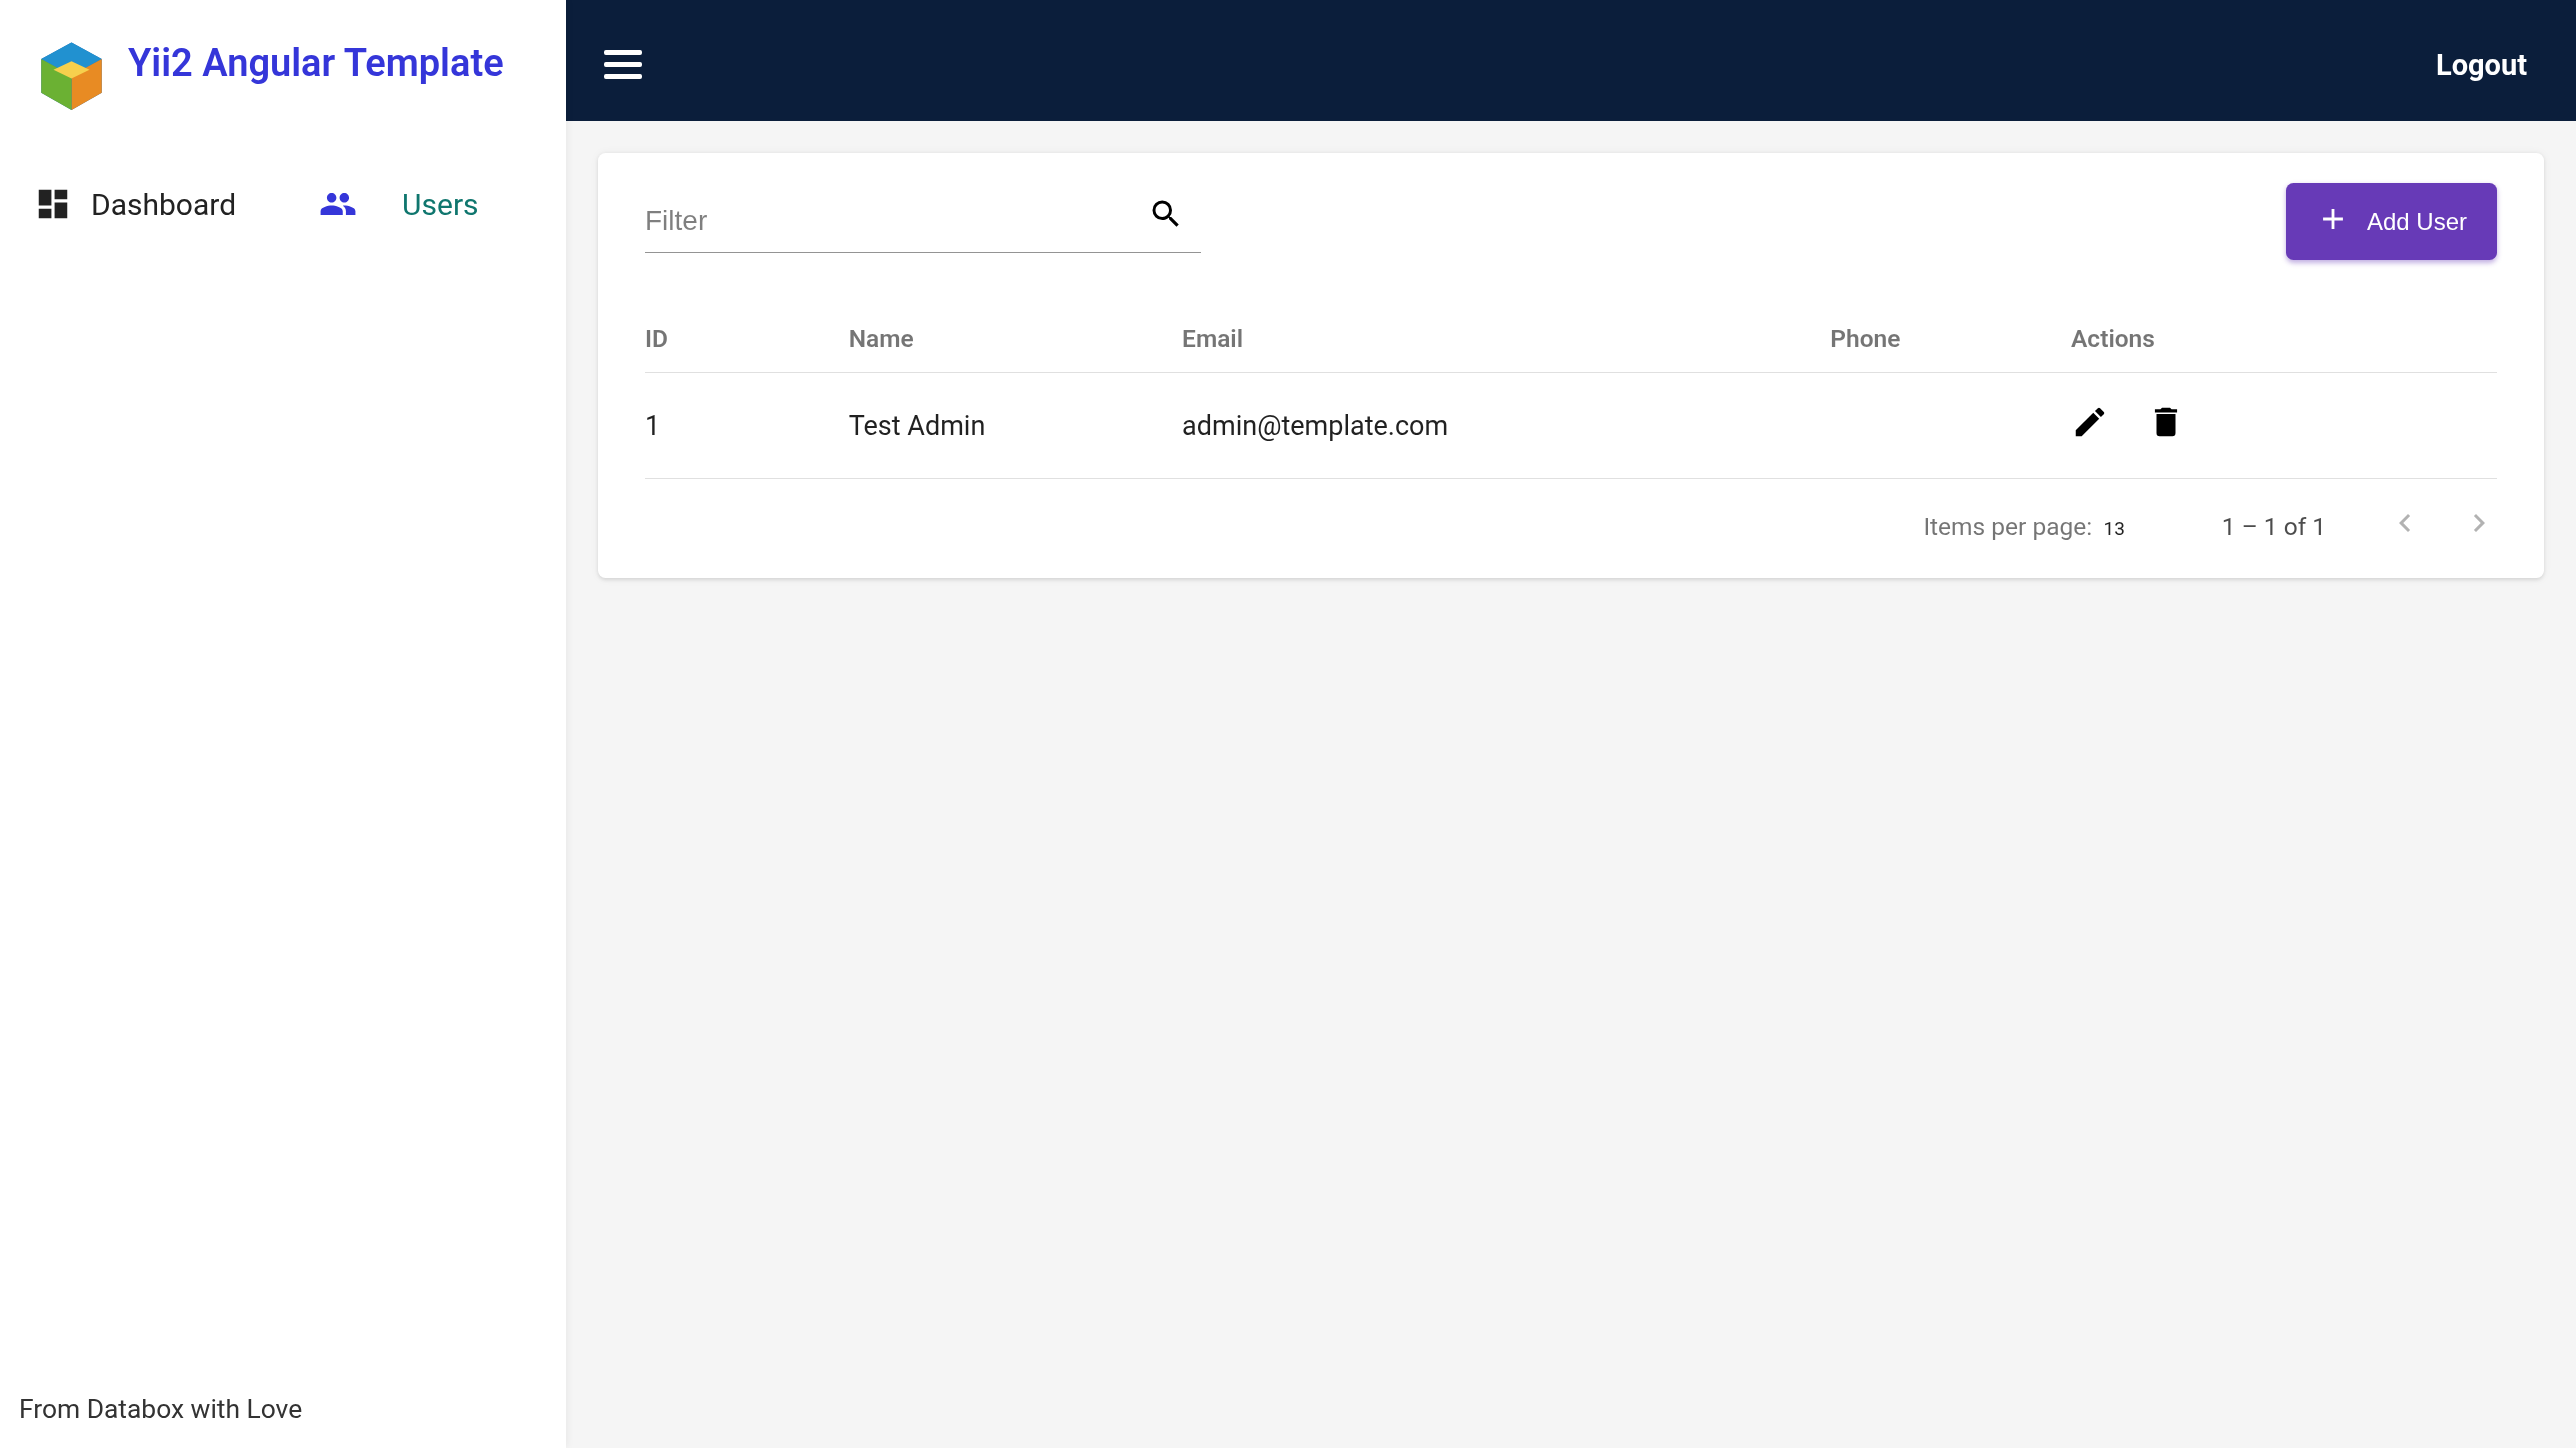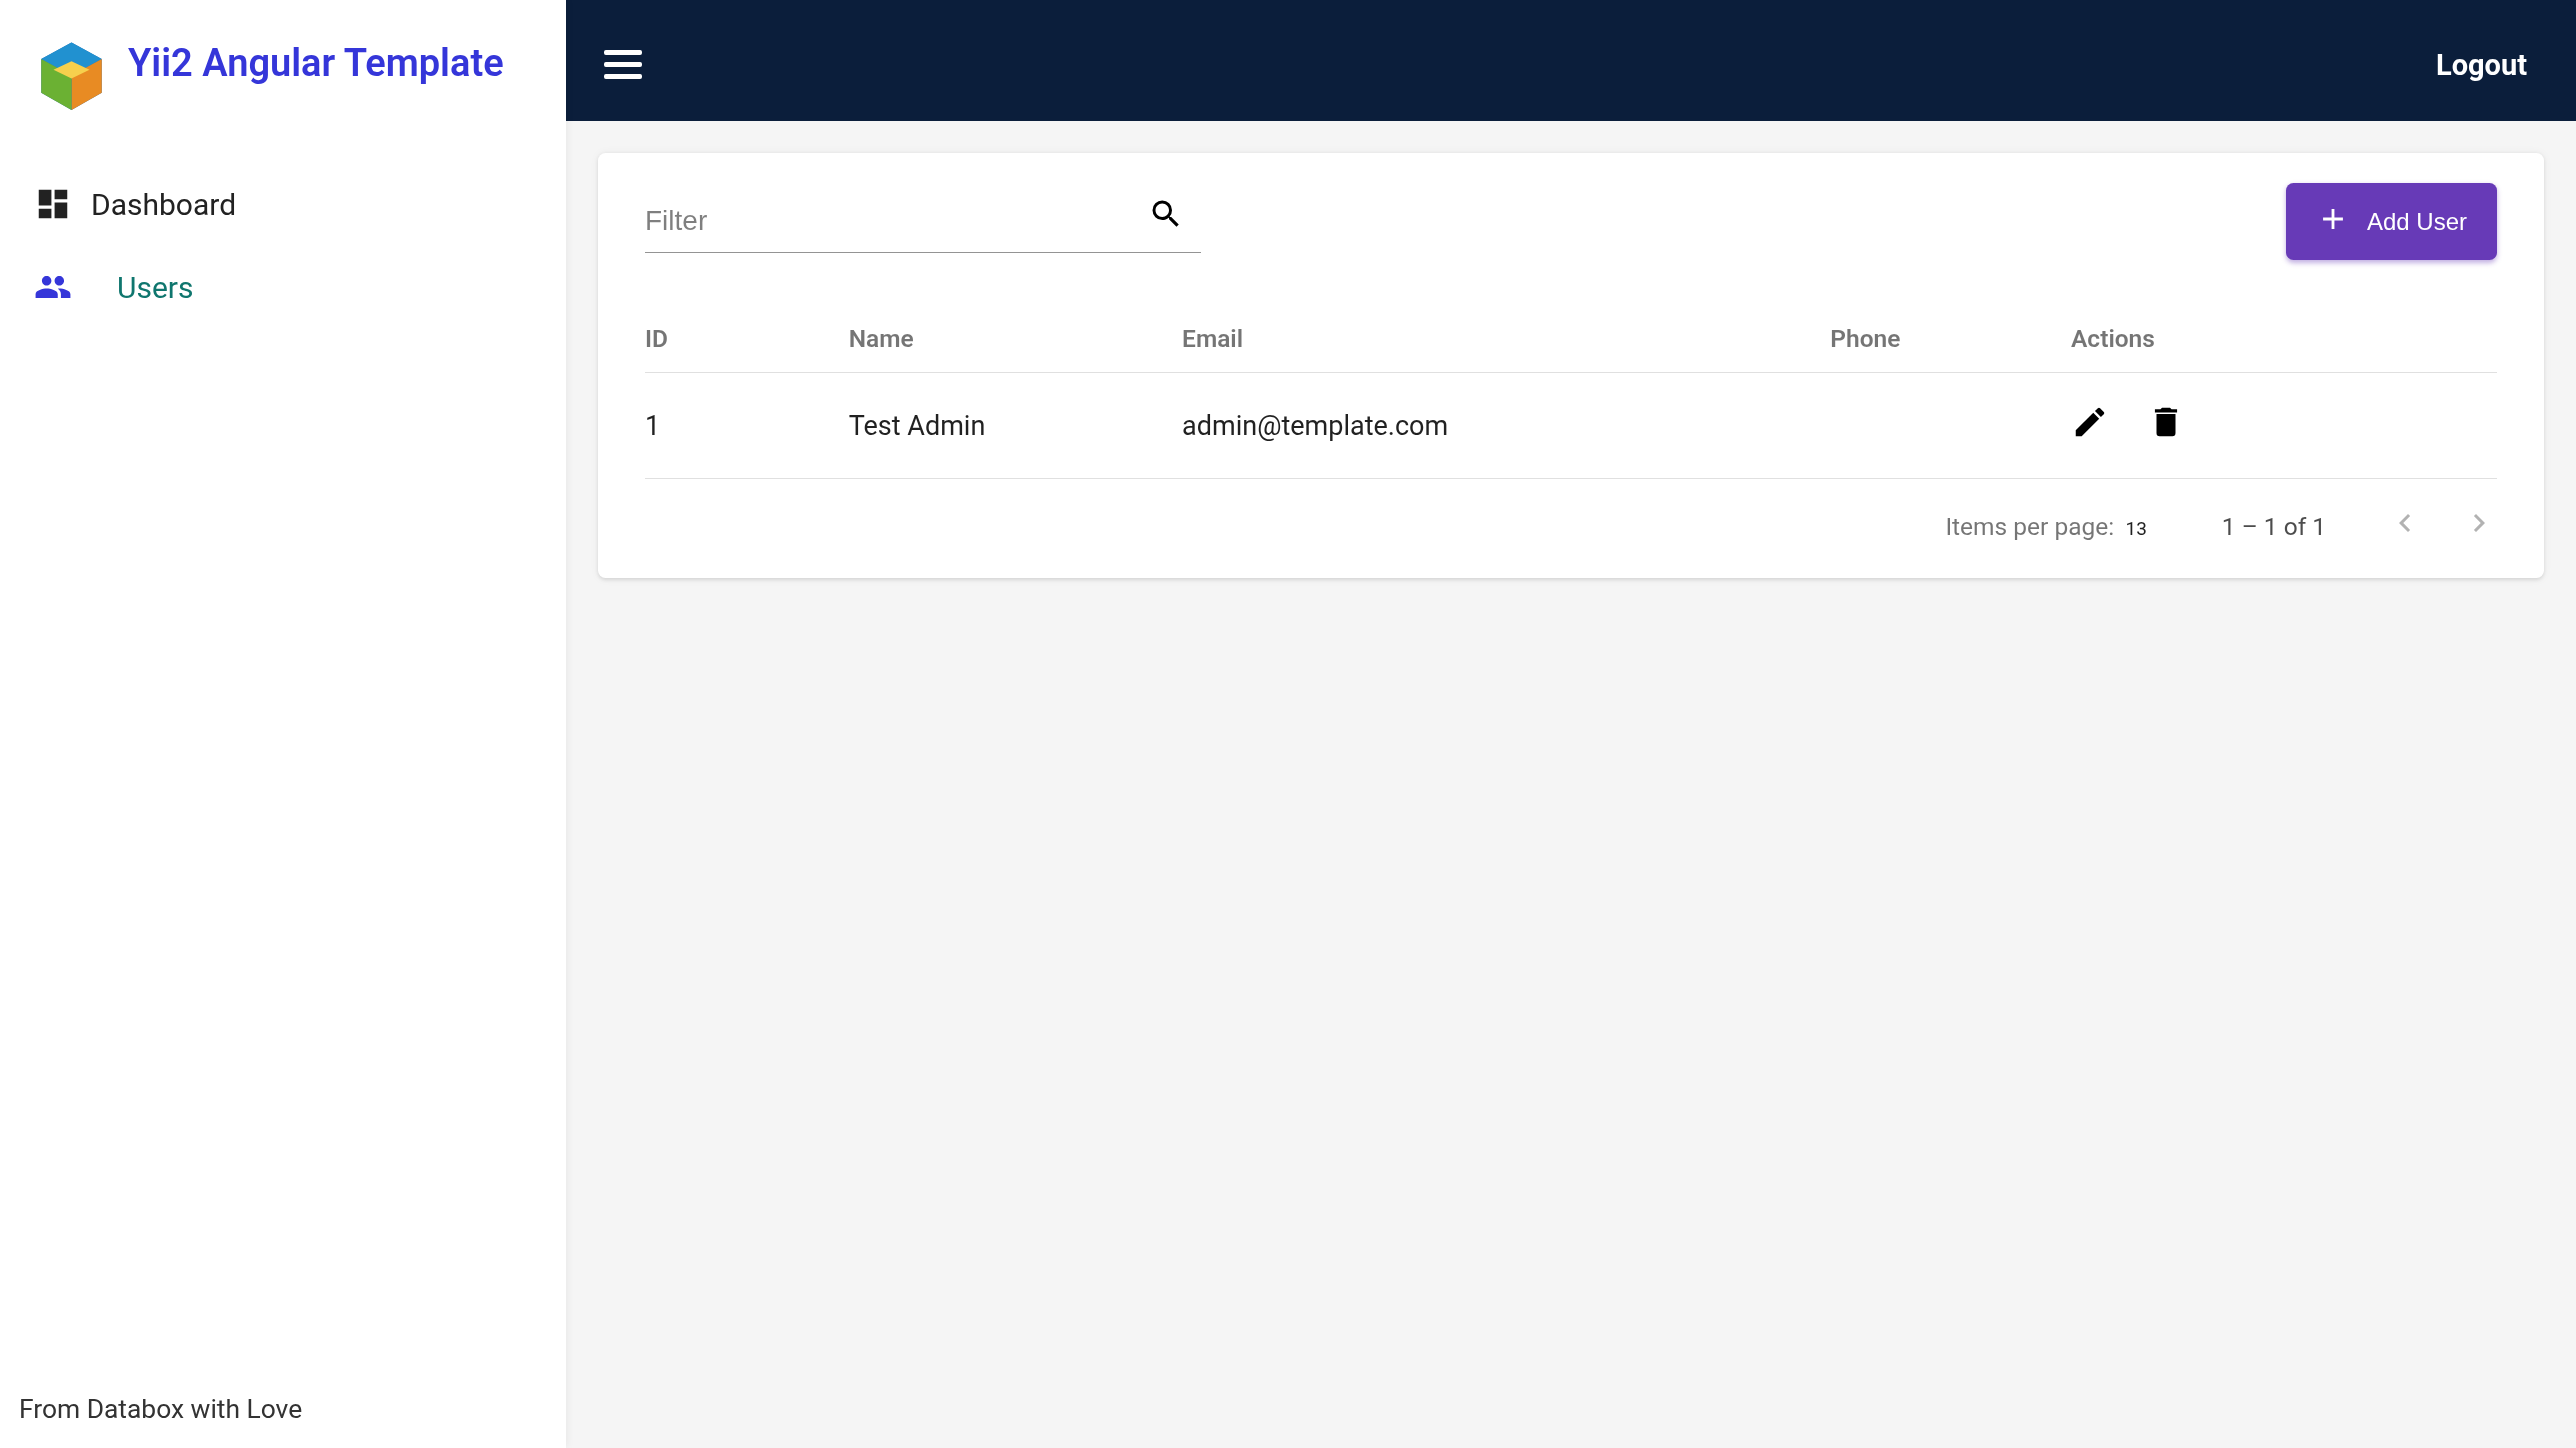--- a/index.html
+++ b/index.html
@@ -39,21 +39,21 @@
       height: 72px;
       position: relative;
     }
     .brand-title {
       font-size: 38px;
       font-weight: 600;
       color: #3536d9;
     }
     .nav {
       display: flex;
-      flex-direction: column;
+      flex-direction: row;
       padding: 19px 0;
       gap: 15px;
     }
     .nav-item {
       display: flex;
       align-items: center;
       gap: 19px;
       padding: 15px 34px;
       font-size: 30px;
       color: #222;
@@ -228,21 +228,21 @@
       display: flex;
       align-items: baseline;
       gap: 11.3px;
     }
     .items-value {
       color: rgba(0,0,0,0.87);
       font-size: 19px;
     }
     .range {
       color: rgba(0,0,0,0.7);
-      margin-left: 14px;
+      margin-left: 36px;
     }
   </style>
 </head>
 <body>
 
 <div class="app">
   <aside class="sidebar">
     <div class="sidebar-brand">
       <div class="brand-logo">
         <svg viewBox="0 0 100 100" width="75" height="72">

